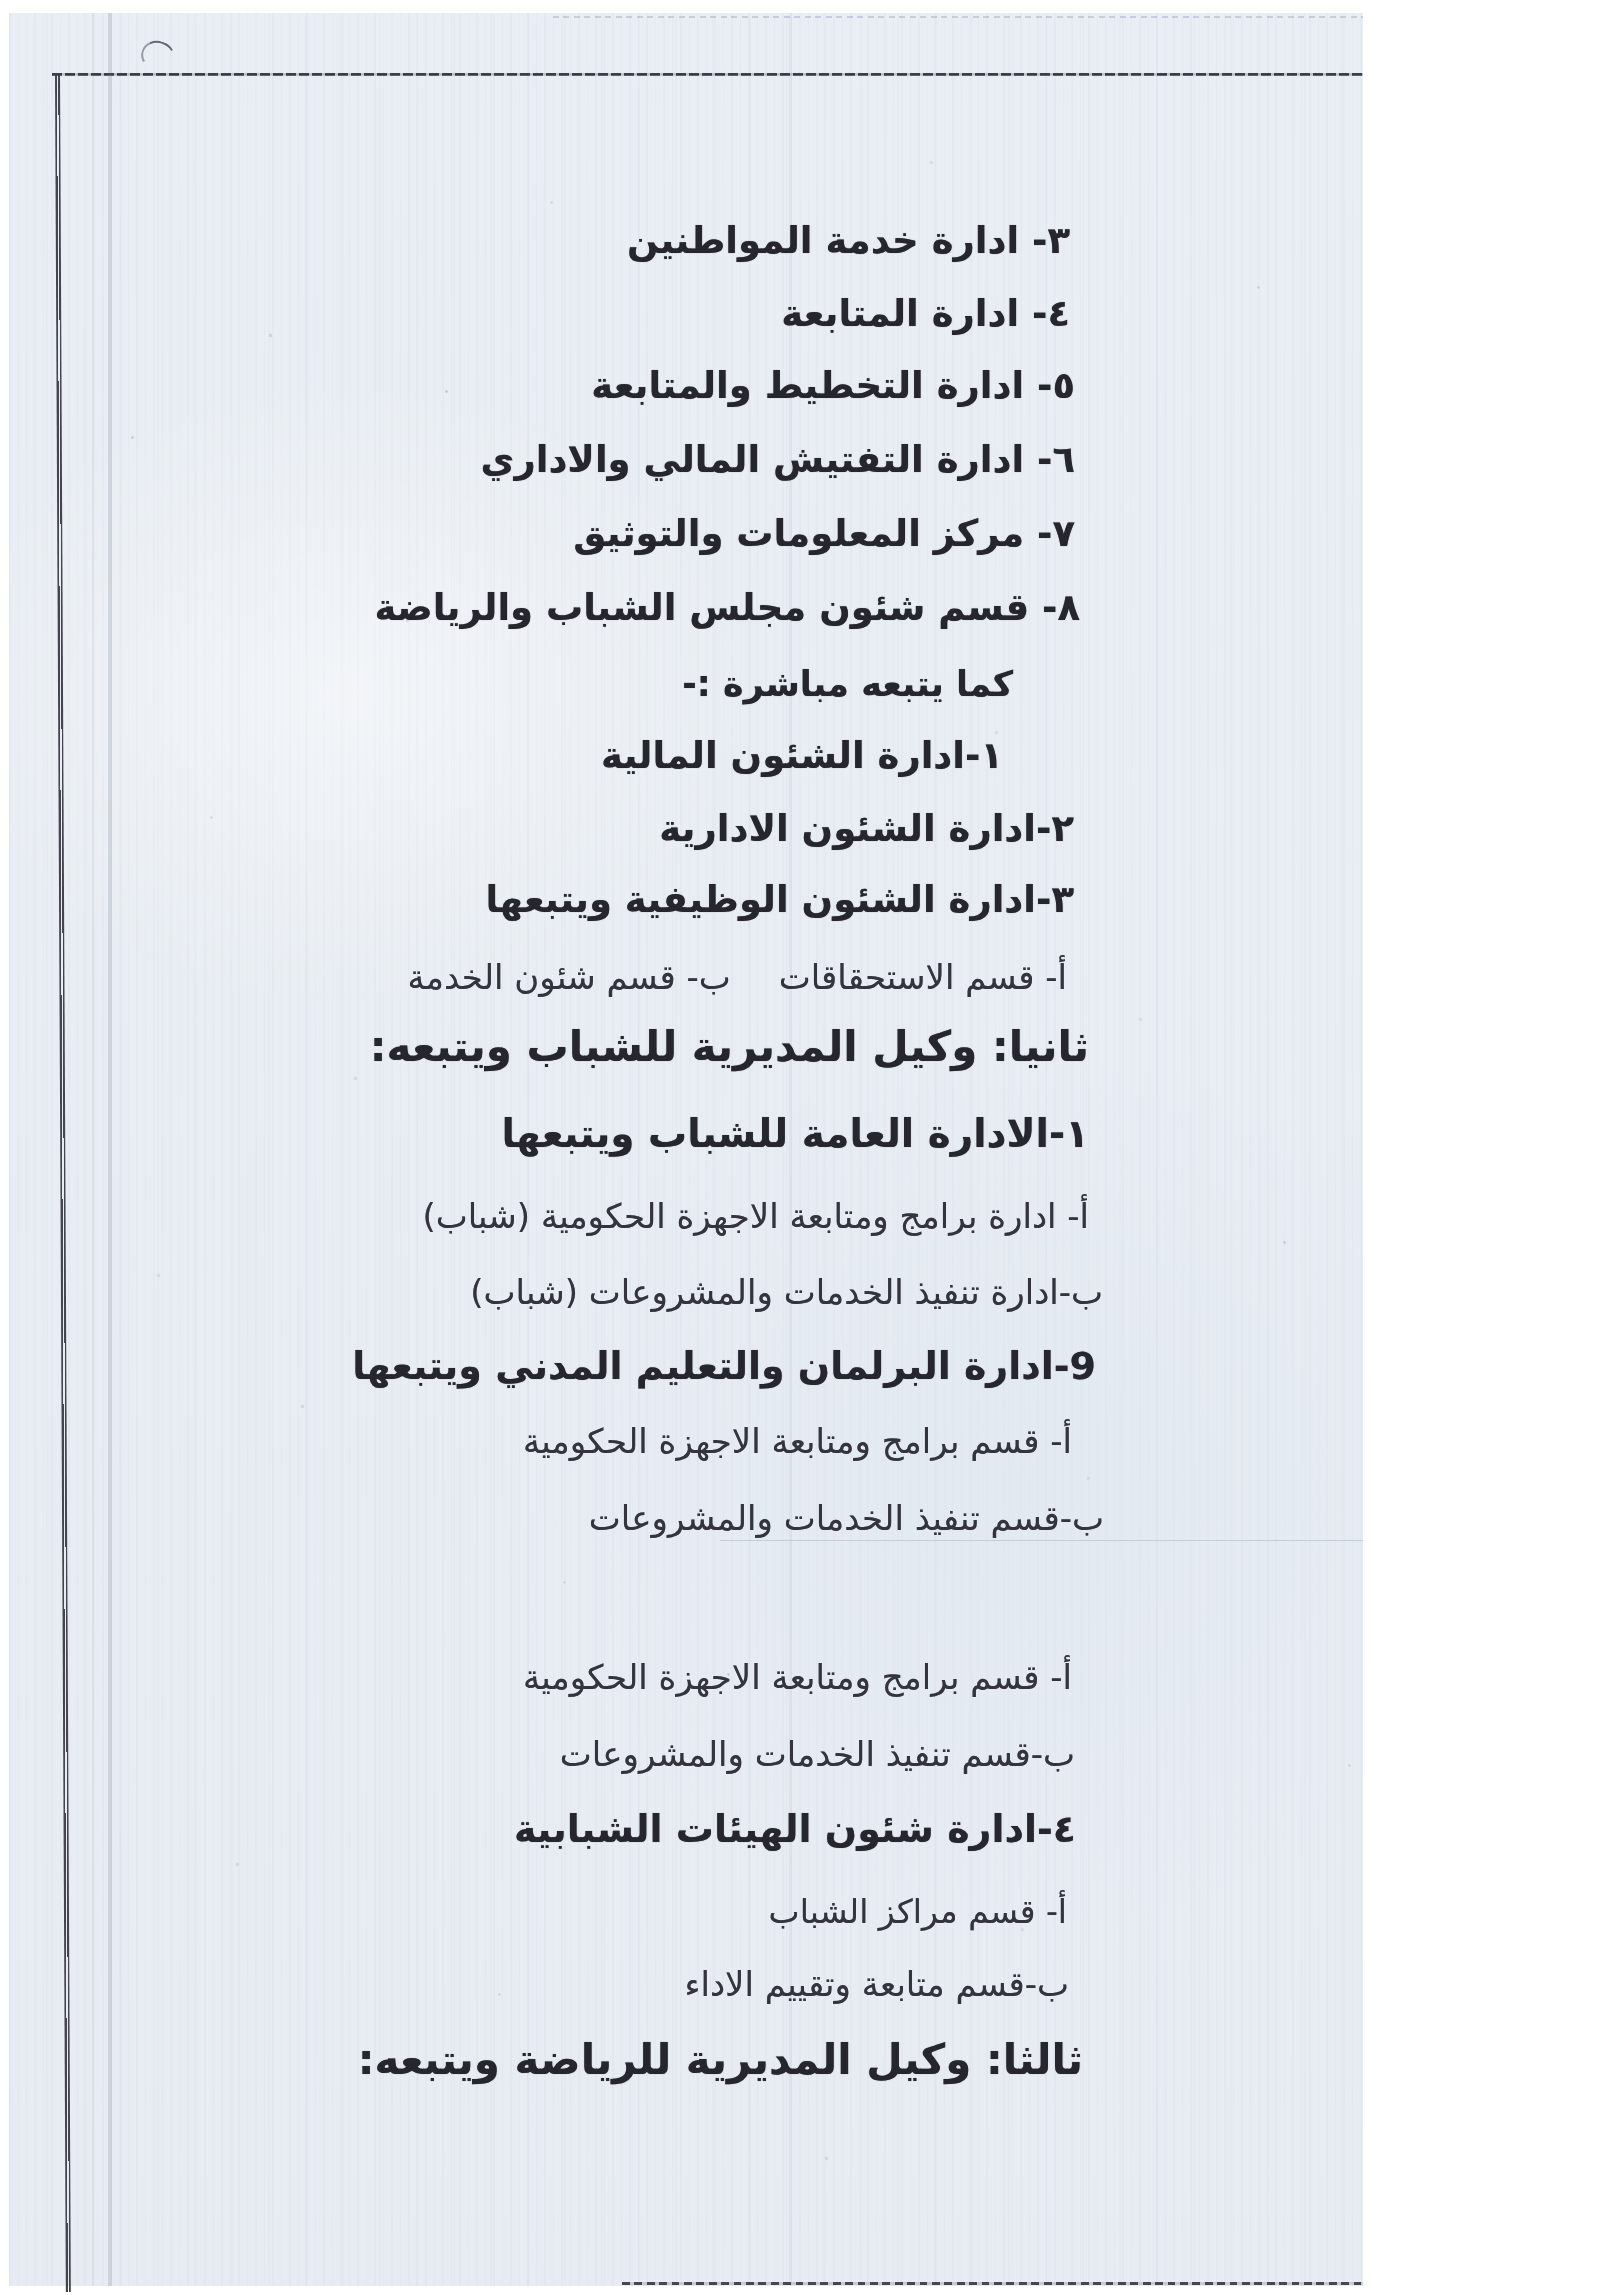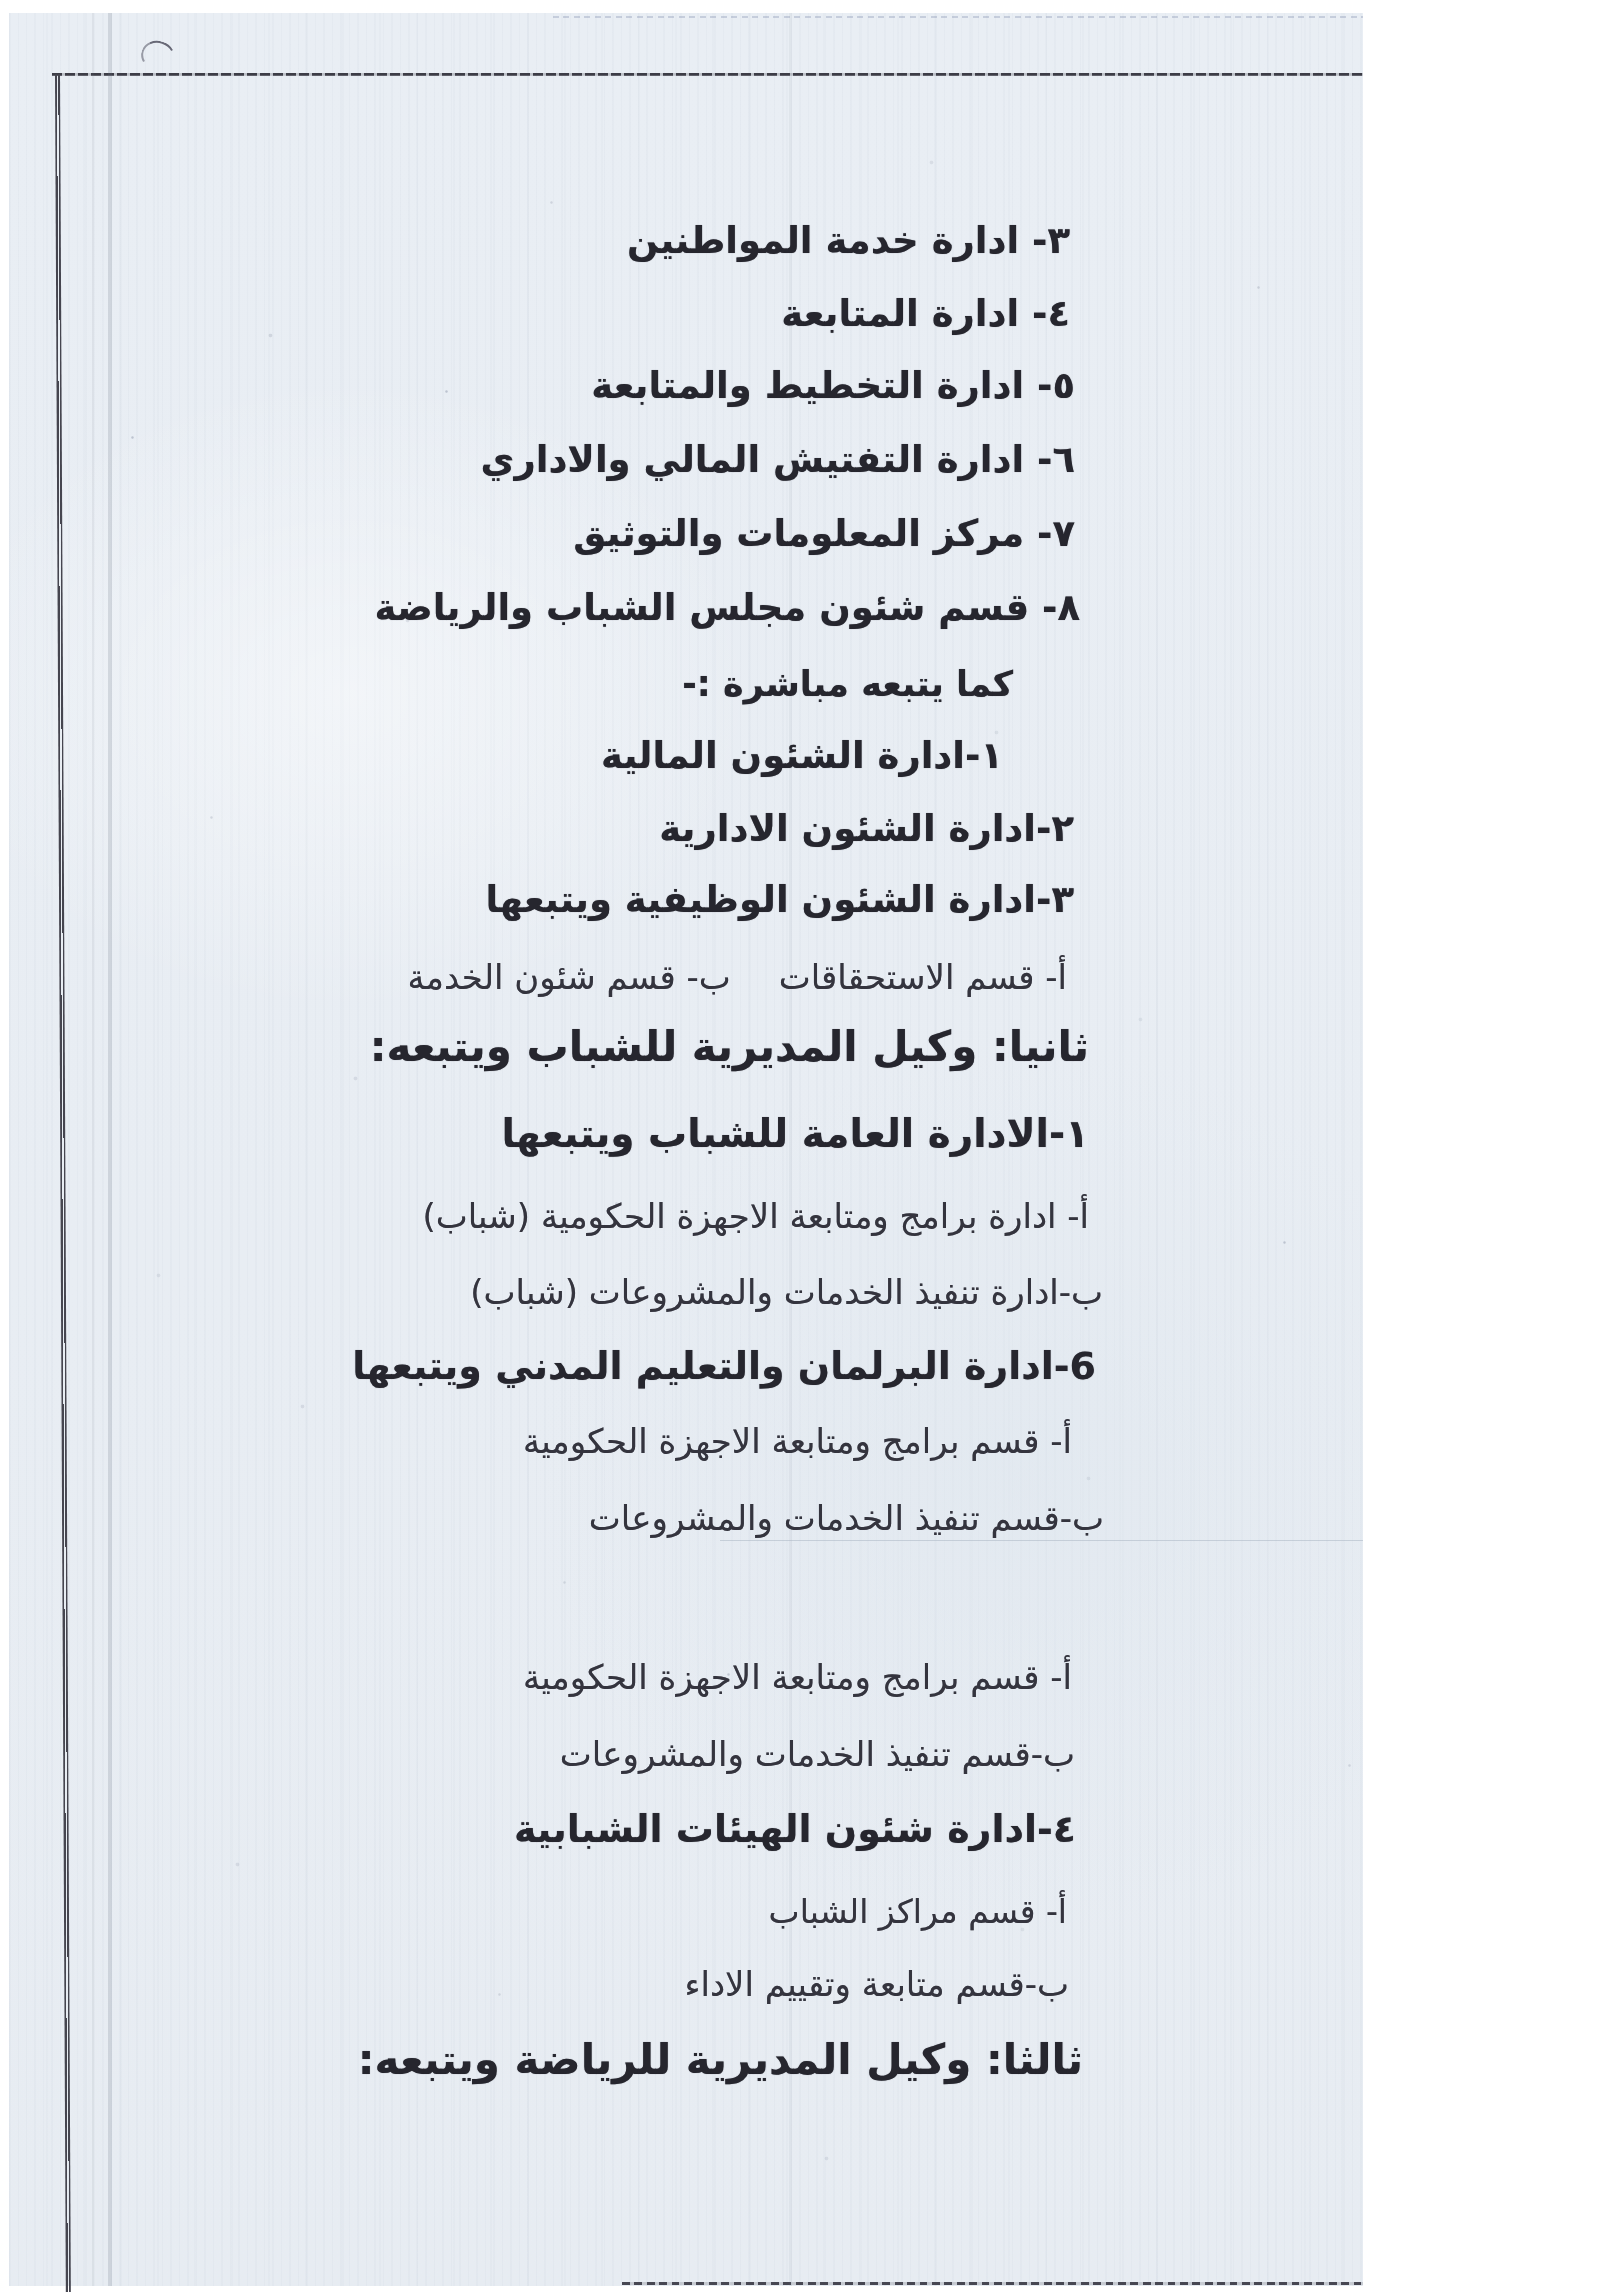--- a/index.html
+++ b/index.html
@@ -134,21 +134,21 @@
     <div class="line bold s56" style="top:878px;right:289px">٣-ادارة الشئون الوظيفية ويتبعها</div>
 
     <div class="line bold s64" style="top:1022px;right:274px">ثانيا: وكيل المديرية للشباب ويتبعه:</div>
 
     <div class="line reg s52" style="top:957px;right:296px">
       <span>أ- قسم الاستحقاقات</span><span class="gap"></span><span>ب- قسم شئون الخدمة</span>
     </div>
     <div class="line bold s60" style="top:1111px;right:274px">١-الادارة العامة للشباب ويتبعها</div>
     <div class="line reg s52" style="top:1196px;right:274px">أ- ادارة برامج ومتابعة الاجهزة الحكومية (شباب)</div>
     <div class="line reg s52" style="top:1272px;right:260px">ب-ادارة تنفيذ الخدمات والمشروعات (شباب)</div>
-    <div class="line bold s58" style="top:1344px;right:267px">6-ادارة البرلمان والتعليم المدني ويتبعها</div>
+    <div class="line bold s58" style="top:1344px;right:267px">9-ادارة البرلمان والتعليم المدني ويتبعها</div>
     <div class="line reg s52" style="top:1421px;right:291px">أ- قسم برامج ومتابعة الاجهزة الحكومية</div>
     <div class="line reg s52" style="top:1498px;right:259px">ب-قسم تنفيذ الخدمات والمشروعات</div>
     <div class="line reg s52" style="top:1657px;right:291px">أ- قسم برامج ومتابعة الاجهزة الحكومية</div>
     <div class="line reg s52" style="top:1734px;right:288px">ب-قسم تنفيذ الخدمات والمشروعات</div>
     <div class="line bold s58" style="top:1807px;right:287px">٤-ادارة شئون الهيئات الشبابية</div>
     <div class="line reg s50" style="top:1892px;right:296px">أ- قسم مراكز الشباب</div>
     <div class="line reg s52" style="top:1964px;right:294px">ب-قسم متابعة وتقييم الاداء</div>
     <div class="line bold s64" style="top:2035px;right:280px">ثالثا: وكيل المديرية للرياضة ويتبعه:</div>
   </div>
 </div>

